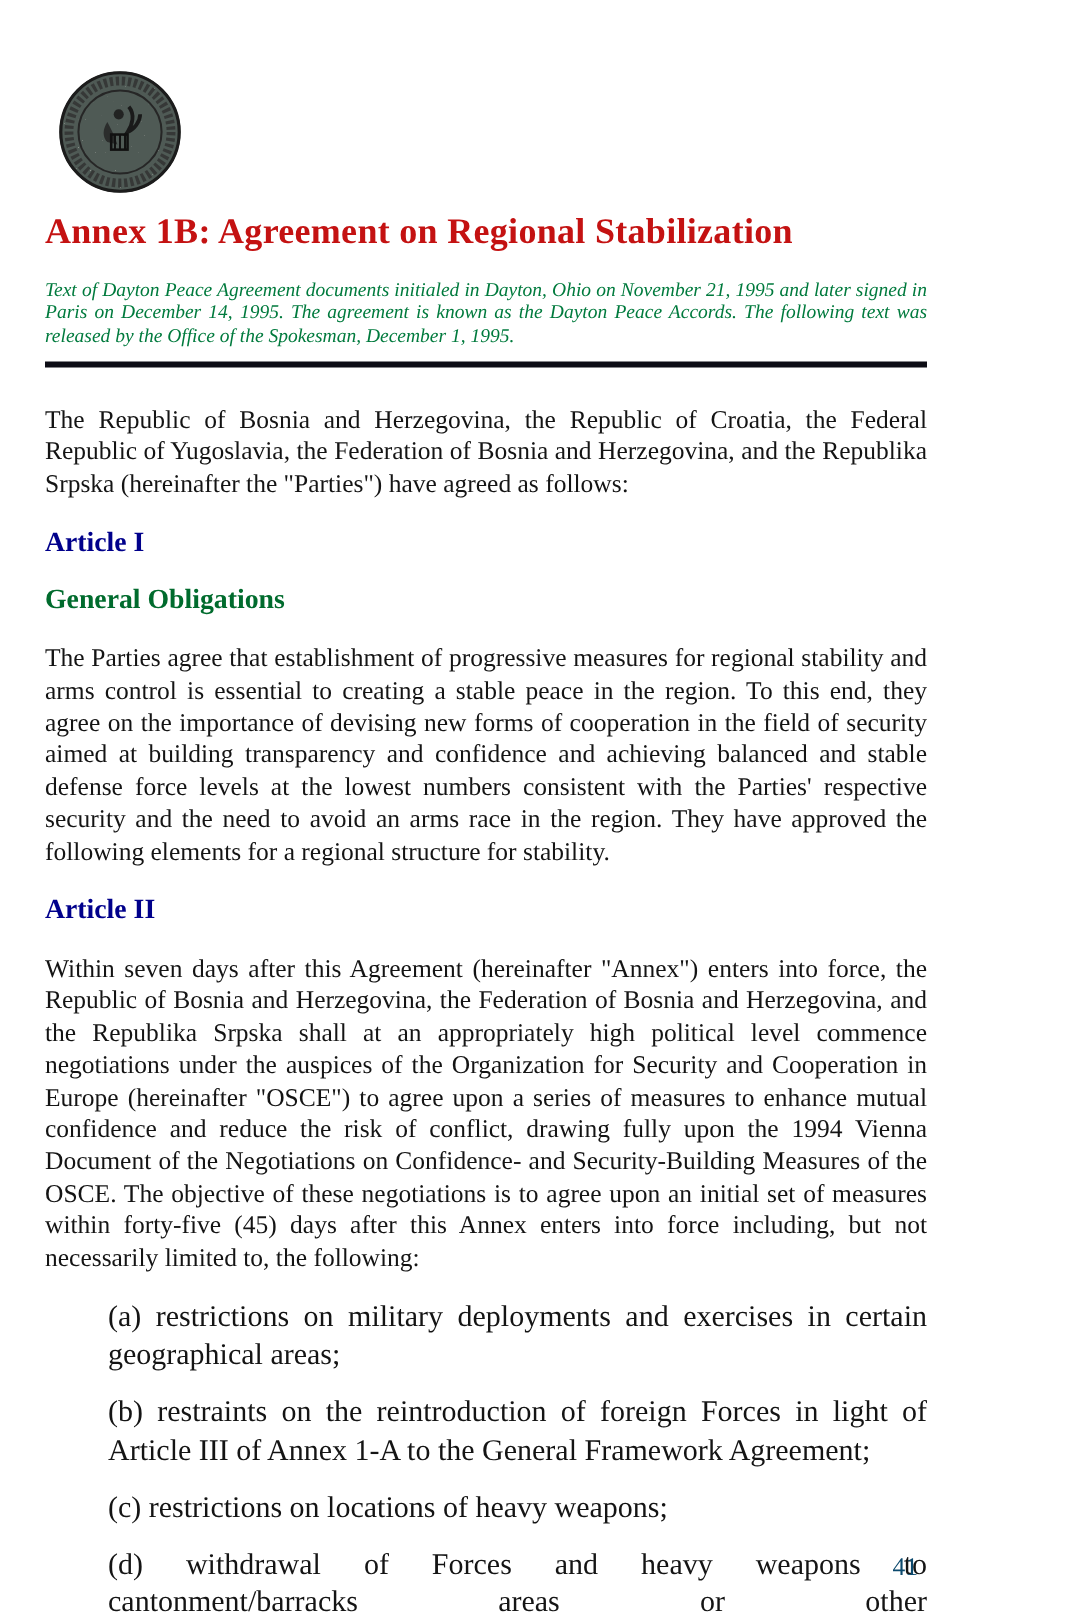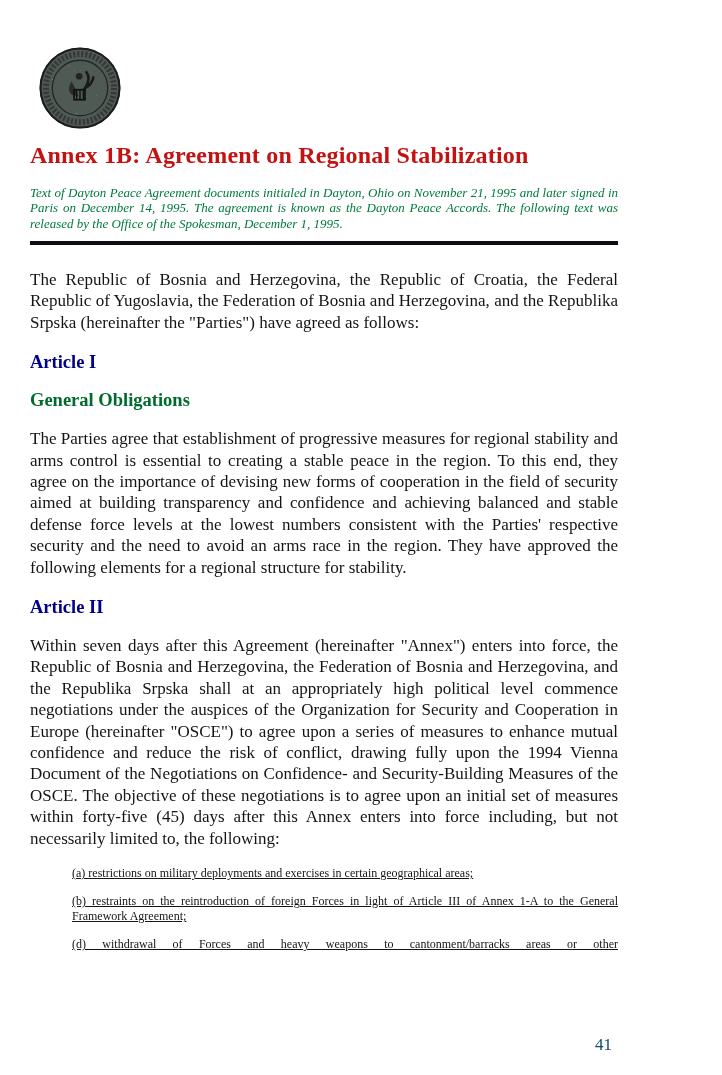--- a/index.html
+++ b/index.html
@@ -57,25 +57,24 @@
     font-weight: bold;
     margin: 19px 0 17px 0;
   }
   h3.article-title {
     color: var(--section-green, #006b2d);
     font-size: 18.5px;
     font-weight: bold;
     margin: 0 0 17px 0;
   }
   p.list-item {
-    font-size: 12px;
+    font-size: 20px;
     line-height: 1.26;
     text-align: justify;
     margin: 0 0 13px 42px;
-    text-decoration: underline;
   }
   p.list-item.stretch {
     text-align-last: justify;
   }
   .page-number {
     position: absolute;
     bottom: 20px;
     left: 0;
     right: 34px;
     text-align: right;
@@ -121,18 +120,19 @@
 
     <h2 class="article-no">Article I</h2>
     <h3 class="article-title">General Obligations</h3>
     <p class="body">The Parties agree that  establishment of progressive measures for regional stability and arms control is essential to creating a stable peace in the region. To this end, they agree on the importance of devising new forms of cooperation in the field of security aimed at building transparency and confidence and achieving balanced and stable defense force levels at the lowest numbers consistent with the Parties' respective security and the need to avoid an arms race in the region. They have approved the following elements for a regional structure for stability.</p>
 
     <h2 class="article-no">Article II</h2>
     <p class="body">Within seven  days after this Agreement (hereinafter "Annex") enters into force, the Republic of Bosnia and Herzegovina, the Federation of Bosnia and Herzegovina, and the Republika Srpska shall at an appropriately high political level commence negotiations under the auspices of the Organization for Security and Cooperation in Europe (hereinafter "OSCE") to agree upon a series of measures to enhance mutual confidence and reduce the risk of conflict, drawing fully upon the 1994 Vienna Document of the Negotiations on Confidence- and Security-Building Measures of the OSCE. The objective of these negotiations is to agree upon an initial set of measures within forty-five (45) days after this Annex enters into force including, but not necessarily limited to, the following:</p>
 
     <p class="list-item">(a) restrictions on military deployments and exercises in certain geographical areas;</p>
     <p class="list-item">(b) restraints on the reintroduction of foreign Forces in light of Article III of Annex 1-A to the General Framework Agreement;</p>
+    <p class="list-item">(c) restrictions on locations of heavy weapons;</p>
     <p class="list-item stretch">(d) withdrawal of Forces and heavy weapons to cantonment/barracks areas or other</p>
 
   </div>
 
   <div class="page-number">41</div>
 </div>
 
 </body></html>

